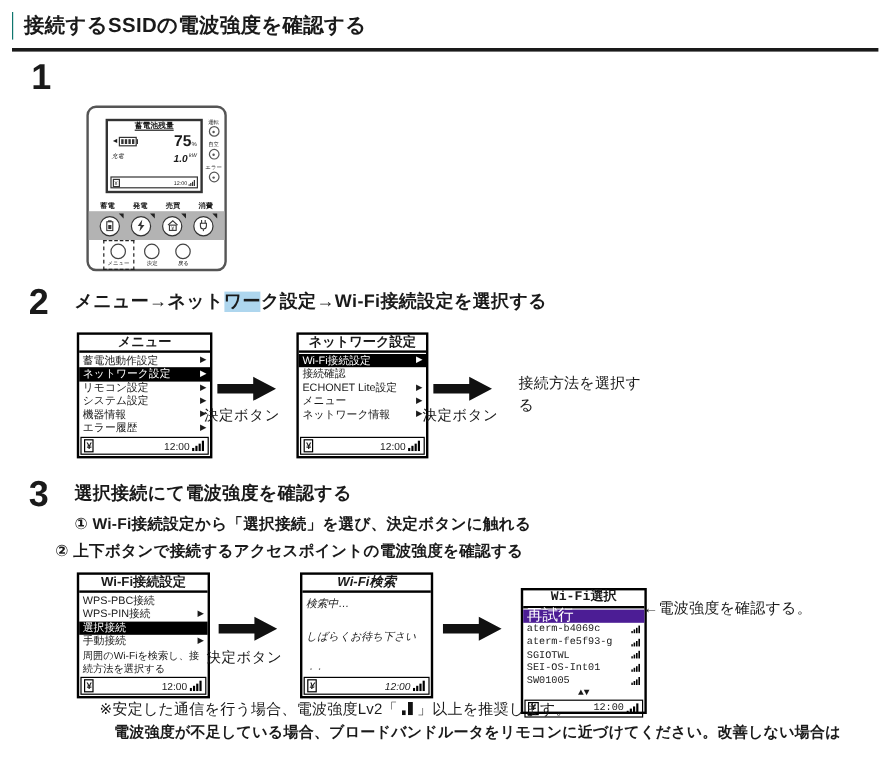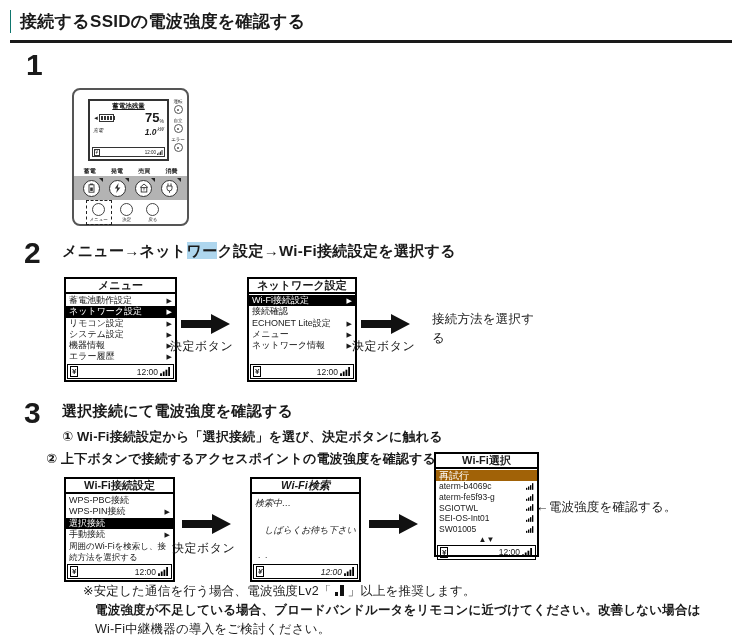--- a/index.html
+++ b/index.html
@@ -25,26 +25,26 @@
   .menu-item.selected{background:#000;color:#fff;}
   .tri{font-size:7px;}
   .scr-desc{font-size:8.5px;line-height:10.5px;padding:1px 3px;margin-top:auto;}
   .status-bar{flex:0 0 auto;border:1px solid #000;margin:1px;height:13px;display:flex;align-items:center;padding:0 2px;font-size:8.5px;}
   .yen-box{border:1px solid #000;font-size:8px;line-height:9px;padding:0 1px;font-weight:bold;}
   .sb-time{margin-left:auto;margin-right:2px;}
   .sig{display:inline-block;vertical-align:middle;}
 
   
   .ssid-row{display:flex;justify-content:space-between;align-items:center;font-size:8.5px;line-height:10.8px;height:10.8px;padding:0 3px;}
-  .retry-row{background:#a16207;color:#fff;font-size:10px;line-height:11px;height:11px;padding:0 3px;}
+  .retry-row{background:#4c1d95;color:#fff;font-size:13px;line-height:11px;height:11px;padding:0 3px;}
   .scroll-hint{text-align:center;font-size:8px;line-height:9px;}
 
   
   .search-line1{font-size:9px;padding:2px 3px 0;}
-  .search-line2{font-size:9px;padding:14px 3px 0;text-align:right;}
+  .search-line2{font-size:9px;padding:14px 3px 0;}
   .search-dots{font-size:7px;padding:0 3px;margin-top:auto;color:#333;}
 
   
   .flow-label{font-size:12px;letter-spacing:.5px;}
   .note-text{font-size:12.5px;line-height:1.5;letter-spacing:.2px;}
 
   
   .remote{position:absolute;left:72px;top:88px;width:113px;height:134px;border:2px solid #555;border-radius:8px;background:#fff;}
   .r-screen{position:absolute;left:14px;top:9px;width:77px;height:58px;border:2px solid #333;}
   .r-title{font-size:6.5px;text-align:center;text-decoration:underline;line-height:9px;font-weight:bold;}
@@ -366,21 +366,21 @@
         </svg>
     </div>
   </div>
 
   <div class="abs" style="left:369px;top:513px;">
     <svg width="50" height="22" viewBox="0 0 50 22">
         <polygon points="0,7 30,7 30,1 49,11 30,21 30,15 0,15" fill="#111"></polygon>
       </svg>
   </div>
 
-  <div class="screen" style="left:434px;top:452px;width:101px;height:101px;">
+  <div class="screen" style="left:434px;top:490px;width:101px;height:101px;font-family:Liberation Mono, monospace;">
     <div class="scr-title">Wi-Fi選択</div>
     <div class="scr-list">
       <div class="retry-row">再試行</div>
       <div class="ssid-row">
           <span>aterm-b4069c</span>
           <svg class="sig" width="8" height="7" viewBox="0 0 12 10">
             <g fill="#000">
               <rect x="0" y="7" width="2" height="3"></rect>
               <rect x="3" y="5" width="2" height="5"></rect>
               <rect x="6" y="3" width="2" height="7"></rect>
@@ -451,16 +451,15 @@
   <div class="abs note-text" style="left:536px;top:498px;white-space:nowrap;">←電波強度を確認する。</div>
 
   <div class="abs note-text" style="left:83px;top:582px;width:648px;">
     <div><span>※安定した通信を行う場合、電波強度Lv2「</span><svg style="vertical-align:-1px;margin:0 2px;" width="12" height="12" viewBox="0 0 12 12">
           <g fill="#111">
             <rect x="1" y="8" width="3" height="4"></rect>
             <rect x="6" y="1" width="4" height="11"></rect>
           </g>
         </svg><span>」以上を推奨します。</span></div>
     <div style="margin-left:12px;font-weight:bold;">電波強度が不足している場合、ブロードバンドルータをリモコンに近づけてください。改善しない場合は</div>
-    <div style="margin-left:12px;">Wi-Fi中継機器の導入をご検討ください。</div>
   </div>
 
 </div>
 
 </body></html>

